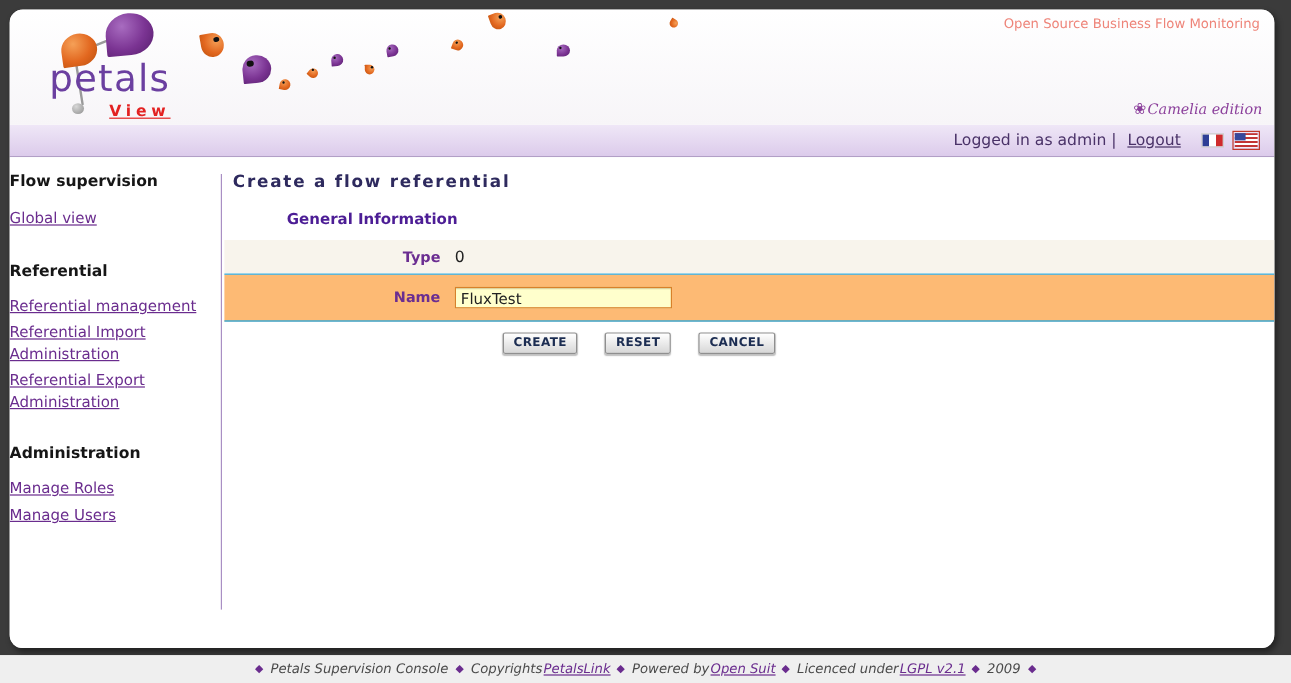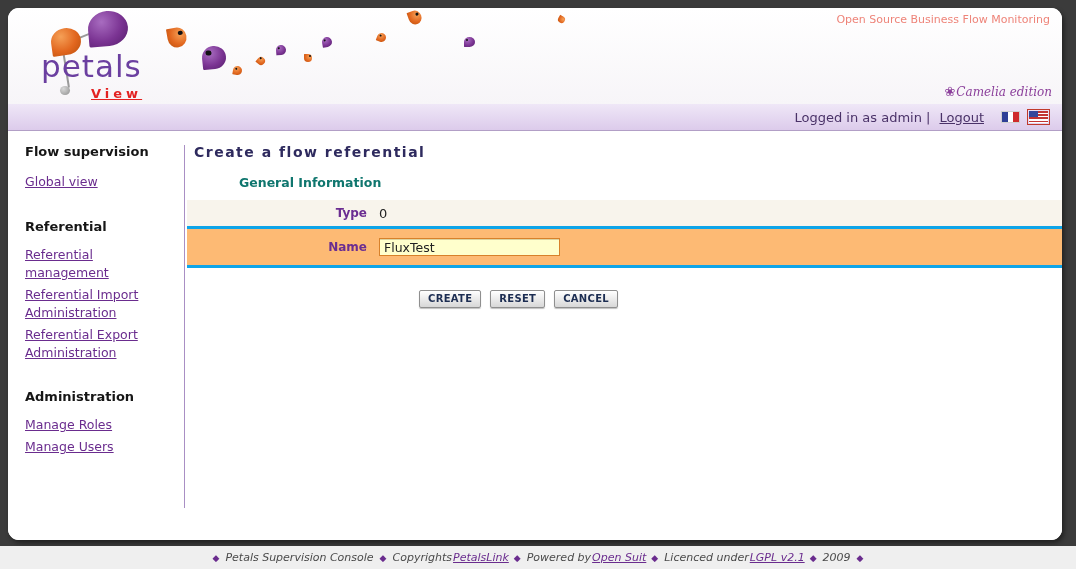--- a/index.html
+++ b/index.html
@@ -41,40 +41,40 @@
              border:1px solid #cfcfcf; margin-left:8px; }
   .flag-us { position:relative;
              background:repeating-linear-gradient(180deg,#c23434 0 1.6px, #ffffff 1.6px 3.2px);
              outline:1px solid #c0392b; outline-offset:1px; }
   .flag-us::after { content:""; position:absolute; left:0; top:0; width:9px; height:6px; background:#35479c; }
 
   
   .content { position:relative; display:flex; height:409px; background:#fff; }
   .divider { position:absolute; left:176px; top:14px; width:1px; height:363px; background:#a98fc4; }
 
-  .sidebar { width:176px; padding:13px 10px 0 17px; flex:none; }
+  .sidebar { width:176px; padding:13px 10px 0 0; flex:none; }
   .side-h { font-size:13px; font-weight:bold; color:#161616; }
   .side-link { display:block; font-size:12.5px; line-height:18px; color:#6a2c8e;
                text-decoration:underline; cursor:pointer; }
 
   .main { flex:1; padding:13px 0 0 10px; }
   .main-title { font-size:14px; font-weight:bold; color:#2e2a5e; letter-spacing:1.5px; }
-  .section-h { margin:15px 0 10px 45px; font-size:12.5px; font-weight:bold; color:#0f766e; }
+  .section-h { margin:15px 0 10px 45px; font-size:12.5px; font-weight:bold; color:#4c1d95; }
 
   .form { margin-left:-7px; }
-  .frow { display:flex; align-items:center; border-bottom:3px solid #0ea5e9; }
+  .frow { display:flex; align-items:center; border-bottom:1px solid #0ea5e9; }
   .frow.shaded { background:#f8f4ec; height:29px; }
   .frow.plain  { background:#fdba74; height:39px; }
   .flabel { width:180px; text-align:right; font-size:12px; font-weight:bold; color:#6b2d91; flex:none; }
   .fvalue { margin-left:12px; font-size:13px; color:#222; }
   .name-input { margin-left:12px; width:181px; height:18px; background:#ffffcc;
                 border:1px solid #d8812a; box-shadow:inset 0 1px 0 rgba(120,80,20,.25);
                 font-family:"DejaVu Sans", sans-serif; font-size:12.5px; color:#222; padding:0 4px; }
 
-  .btn-row { display:flex; gap:9px; margin:22px 0 0 225px; }
+  .btn-row { display:flex; gap:23px; margin:9px 0 0 225px; }
   .btn { font-family:"DejaVu Sans", sans-serif; font-size:10px; font-weight:bold; color:#1c2d52;
          letter-spacing:.3px; padding:2px 8px 3px; cursor:pointer;
          background:linear-gradient(#ffffff,#e9e9e9 55%, #d7d7d7); border:1px solid #8f8f8f;
          border-radius:2px; box-shadow:0 1px 1px rgba(0,0,0,.25); }
 
   
   .footer { position:absolute; left:0; top:546px; width:1076px; height:23px; background:#efefef;
             display:flex; align-items:center; justify-content:center; font-size:11px;
             font-style:italic; color:#4a4a4a; }
   .footer .d { color:#6a2c8e; font-style:normal; font-size:9px; margin:0 5px; }

